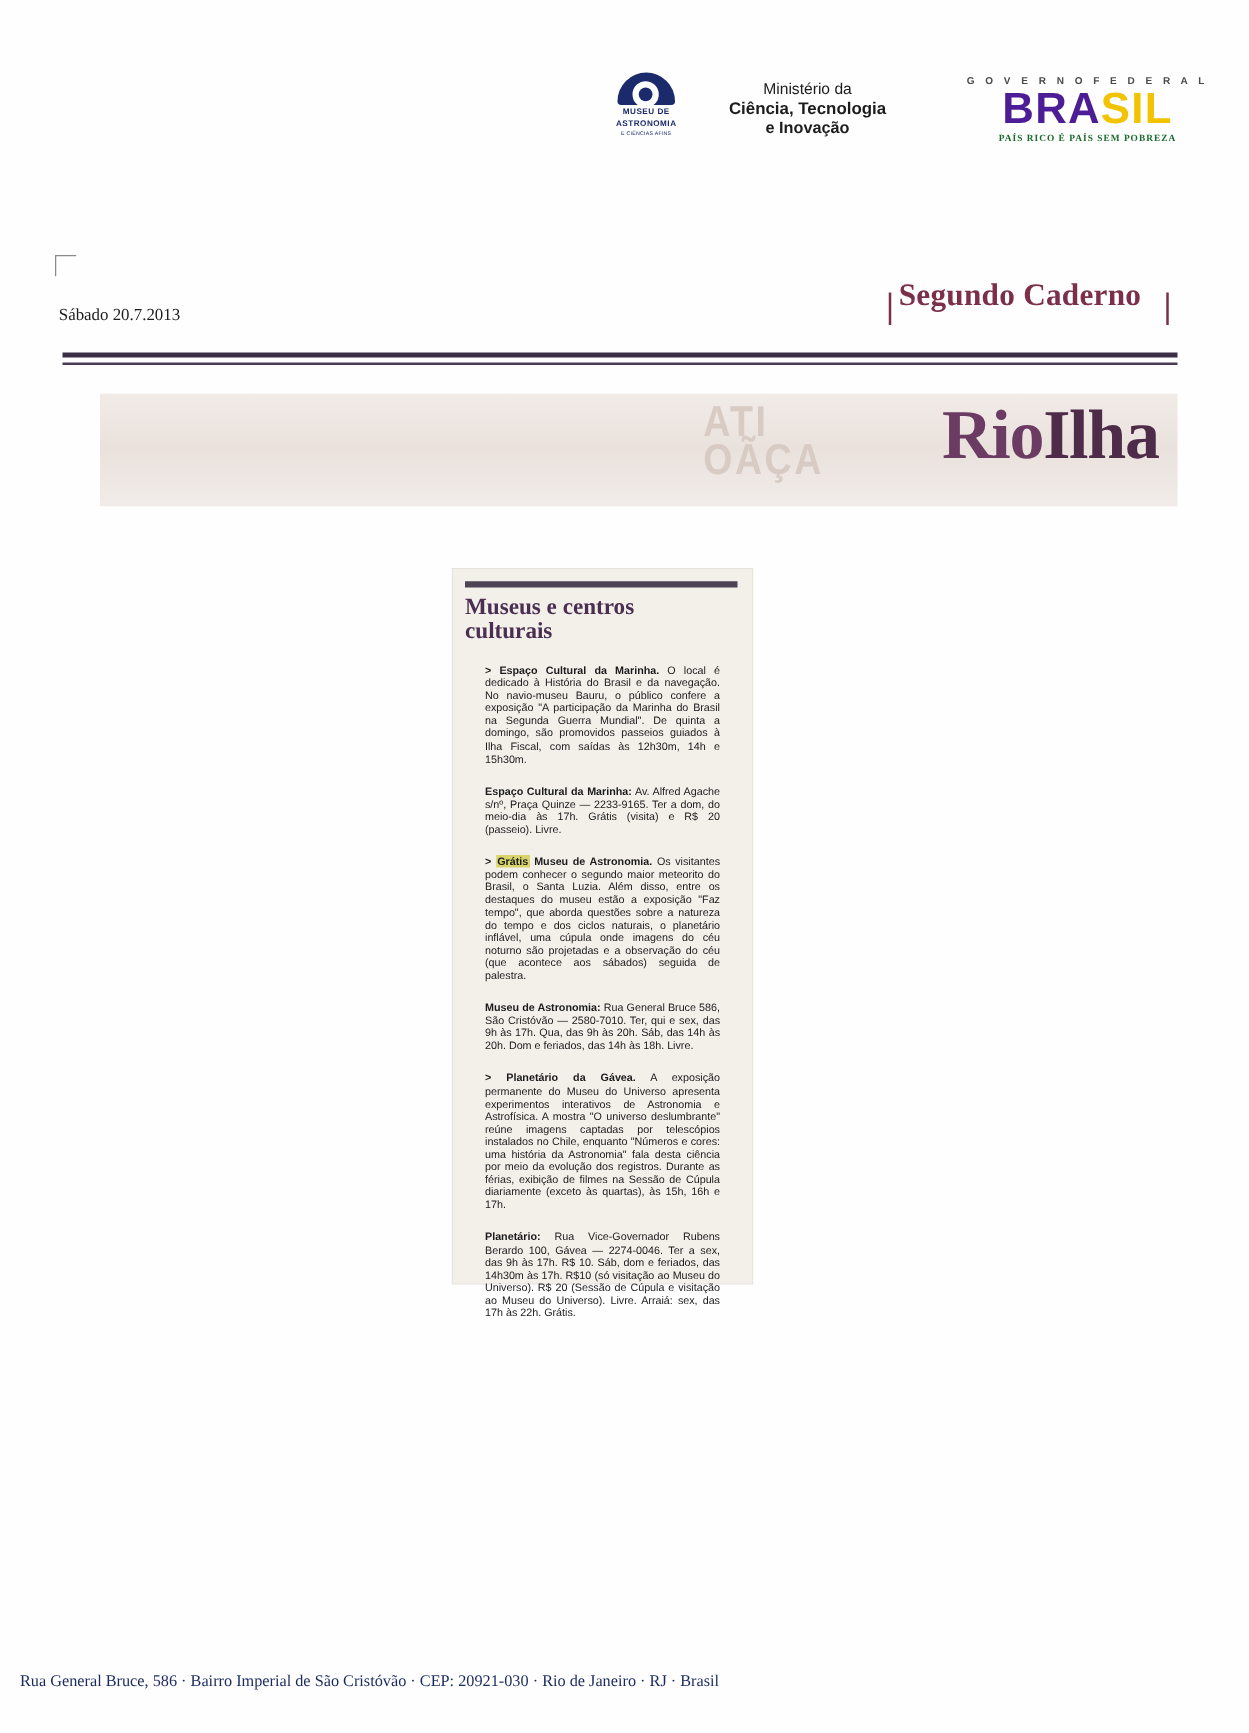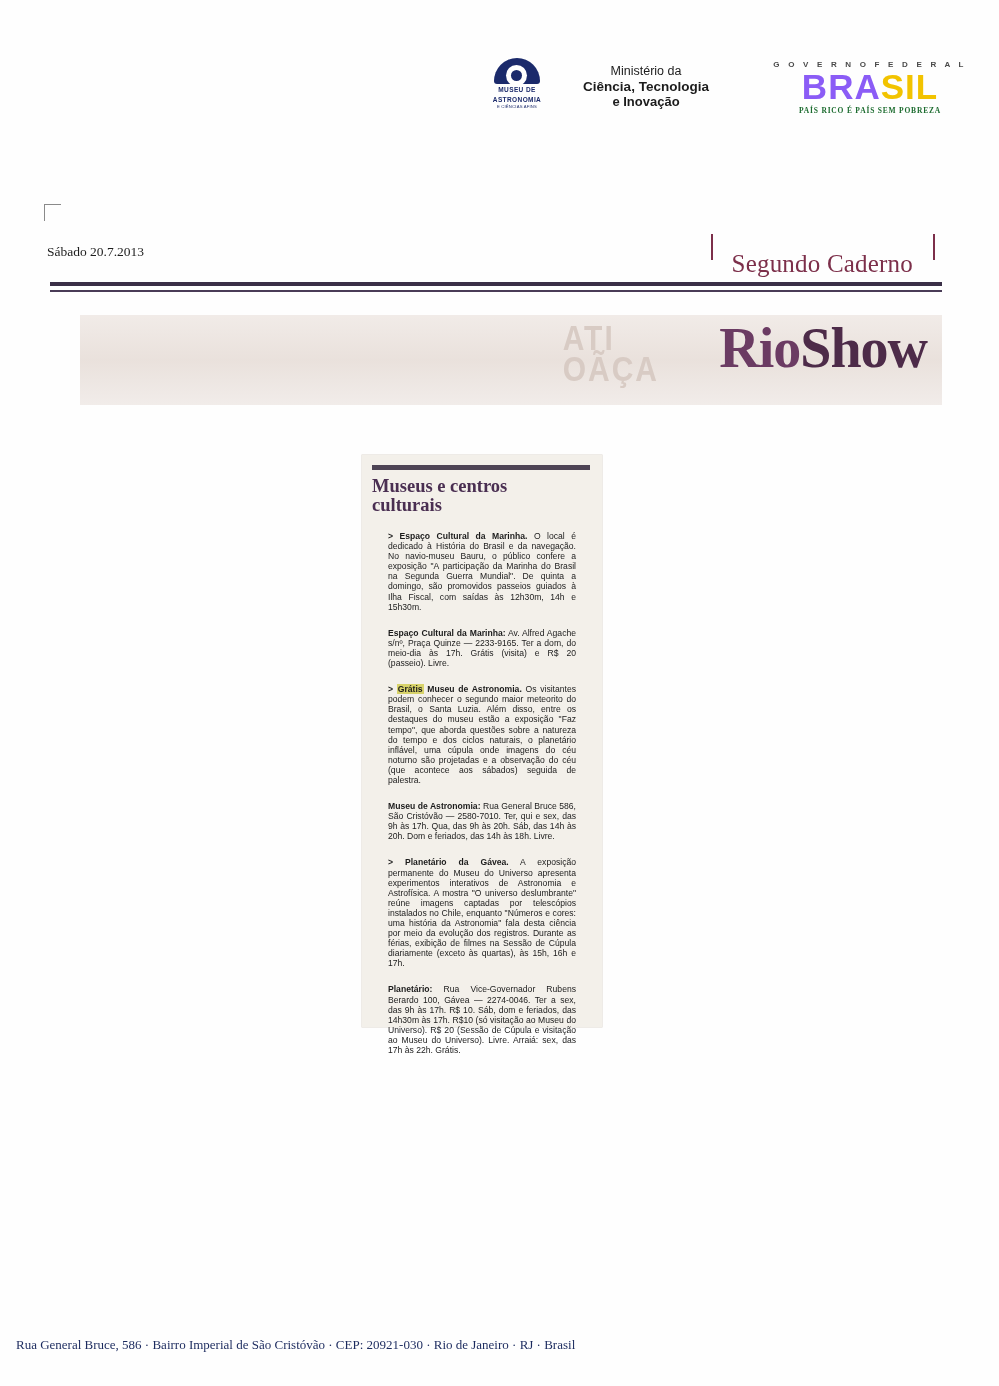--- a/index.html
+++ b/index.html
@@ -108,21 +108,21 @@
     color: #4a4a4a;
     font-weight: bold;
   }
   .gov-federal .gf-brasil {
     font-size: 35px;
     font-weight: bold;
     letter-spacing: 1px;
     line-height: 36px;
     font-family: "Liberation Sans", sans-serif;
   }
-  .gf-brasil .b-green { color: #8b5cf6; margin-top: 12px; }
+  .gf-brasil .b-green { color: #4c1d95; margin-top: 12px; }
   .gf-brasil .b-yellow { color: #f2c300; }
   .gov-federal .gf-bottom {
     font-size: 7.5px;
     letter-spacing: 0.8px;
     color: #1b6b2e;
     font-weight: bold;
     margin-top: 1px;
     font-family: Liberation Serif, serif;
   }
 
@@ -147,23 +147,23 @@
     position: absolute;
     left: 3px;
     top: 54px;
     font-size: 13.5px;
     color: #1d1d1d;
     font-family: "Liberation Serif", serif;
   }
   .segundo-caderno {
     position: absolute;
     right: 36px;
-    top: 60px;
+    top: 33px;
     font-size: 25px;
-    font-weight: normal;
+    font-weight: bold;
     color: #7c2f4a;
     font-family: "Liberation Serif", serif;
     letter-spacing: 0.2px;
   }
   .sc-bar-l, .sc-bar-r {
     position: absolute;
     top: 44px;
     width: 2px;
     height: 26px;
     background: #7c2f4a;
@@ -324,21 +324,21 @@
     <div class="sc-bar-l"></div>
     <div class="segundo-caderno">Segundo Caderno</div>
     <div class="sc-bar-r"></div>
     <div class="rule-thick"></div>
     <div class="rule-thin"></div>
     <div class="rioshow-band"></div>
     <div class="ghost-text">
       <div>ATI</div>
       <div>OÃÇA</div>
     </div>
-    <div class="rioshow"><span>Rio</span><span class="rs-show">Show</span></div>
+    <div class="rioshow"><span>Rio</span><span class="rs-show">Ilha</span></div>
   </div>
 
   <div class="column">
     <div class="col-inner">
       <div class="top-rule"></div>
       <div class="col-title">
         <div>Museus e centros</div>
         <div>culturais</div>
       </div>
 

